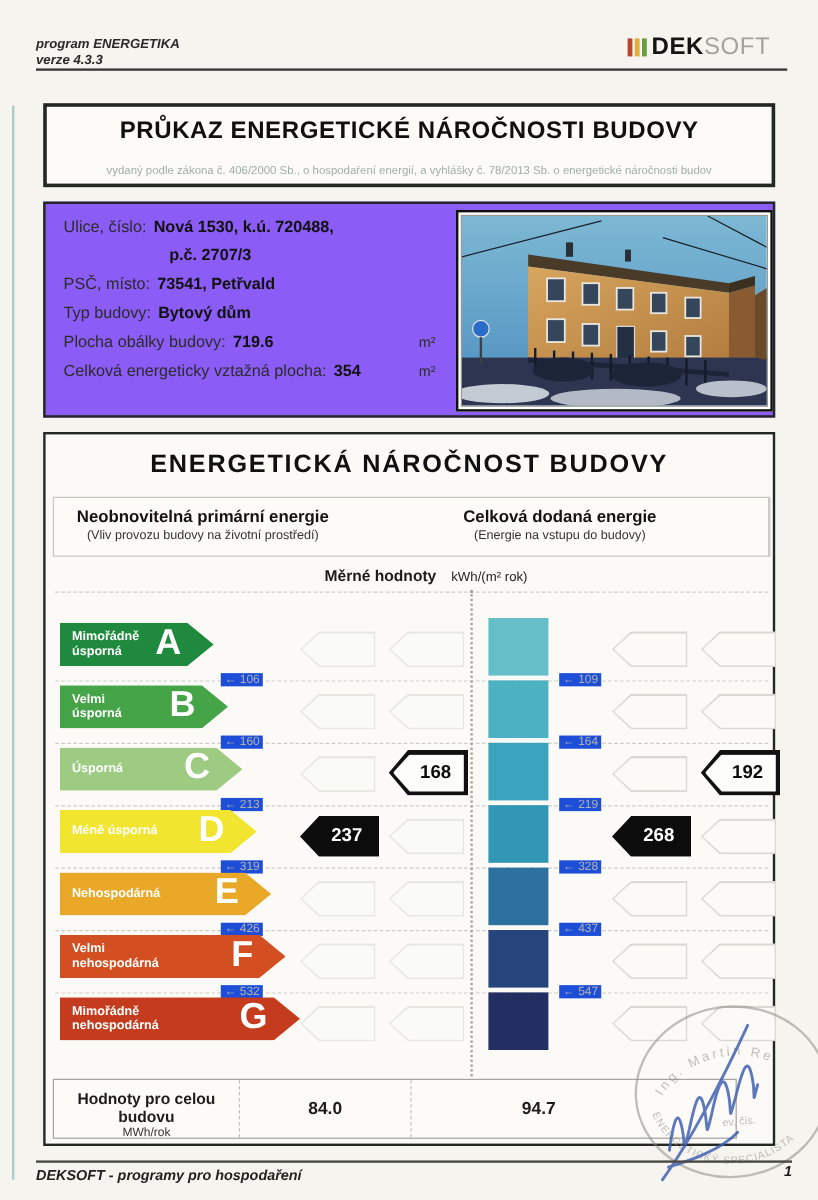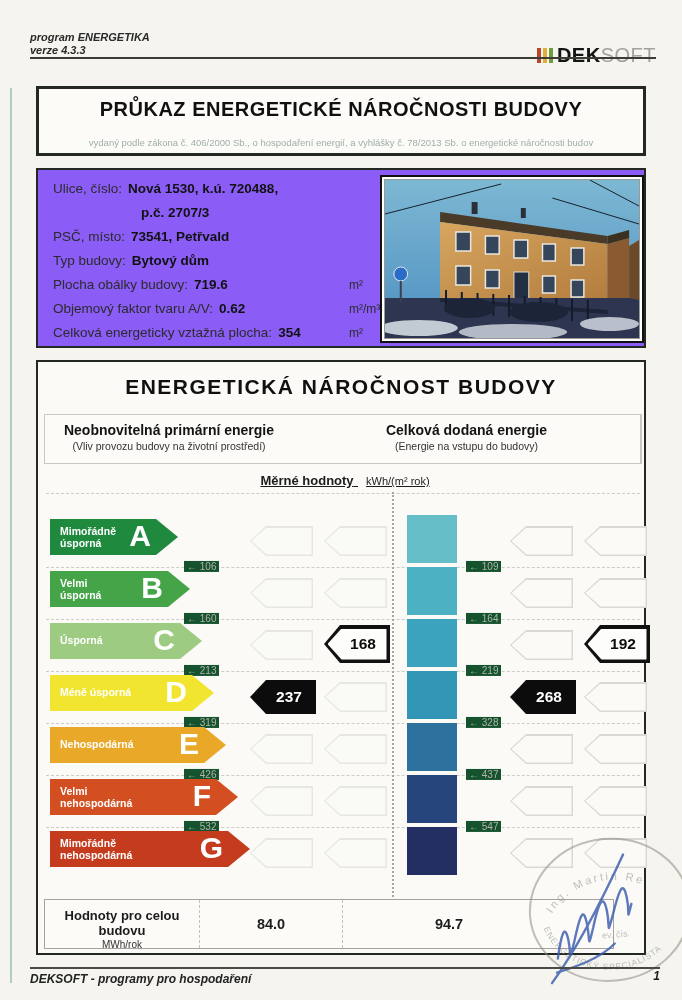--- a/index.html
+++ b/index.html
@@ -3,21 +3,21 @@
 <meta charset="utf-8">
 <style>
   * { margin:0; padding:0; box-sizing:border-box; }
   body { background:#888; font-family:"Liberation Sans", sans-serif; }
   .page { position:relative; width:682px; height:1000px; background:#f5f4ef; overflow:hidden;
           margin:0 auto; color:#1c1c1c; }
   .scan-edge { position:absolute; left:10px; top:88px; width:2px; height:895px; background:#79aca4; opacity:.55; }
 
   
   .prog { position:absolute; left:30px; top:31px; font-size:11px; font-weight:bold; font-style:italic; line-height:13px; color:#2a2a2a; }
-  .logo { position:absolute; right:26px; top:28px; display:flex; align-items:center;margin-top:16px; }
+  .logo { position:absolute; right:40px; top:28px; display:flex; align-items:center; }
   .logo .bars { display:flex; gap:2px; margin-right:4px; }
   .logo .bars i { width:4px; height:15px; display:block; }
   .logo .dek { font-size:20px; font-weight:800; color:#141414; letter-spacing:.5px; }
   .logo .soft { font-size:20px; font-weight:400; color:#a3a29d; letter-spacing:.5px; }
   .hdr-rule { position:absolute; left:30px; right:26px; top:57px; height:2px; background:#3c3c39; }
 
   
   .titlebox { position:absolute; left:36px; top:86px; width:610px; height:70px; border:3px solid #232823; background:#fcfbf8; text-align:center; }
   .titlebox h1 { margin-top:9px; font-size:20px; font-weight:800; letter-spacing:.5px; color:#101010; }
   .titlebox .sub { margin-top:16px; font-size:9.5px; color:#9fafa7; }
@@ -34,28 +34,28 @@
 
   
   .chartbox { position:absolute; left:36px; top:360px; width:610px; height:595px; border:2.5px solid #232823; background:#fbfaf7; }
   .chartbox h2 { text-align:center; margin-top:13px; font-size:21px; font-weight:800; letter-spacing:1.5px; color:#101010; }
   .colheads { position:absolute; left:6px; top:52px; width:598px; height:50px; border:1.5px solid #c9c7c1; display:flex; background:#fcfbf8; }
   .colheads .cell { padding-top:7px; text-align:center; }
   .colheads .c1 { width:348px; border-right:1.5px solid #c9c7c1; }
   .colheads .c2 { flex:1; }
   .colheads .t { font-size:14px; font-weight:800; color:#131313; }
   .colheads .s { font-size:10.5px; margin-top:2px; color:#333; }
-  .measure { position:absolute; top:109px; left:4px; width:100%; text-align:center;text-decoration:underline; }
+  .measure { position:absolute; top:109px; left:14px; width:100%; text-align:center; }
   .measure .m1 { font-size:13px; font-weight:800; }
   .measure .m2 { font-size:11px; margin-left:8px; color:#222; }
 
   .hline { position:absolute; left:8px; width:594px; border-top:1.5px dashed #cfccc6; }
   .vdiv { position:absolute; left:354px; top:130px; height:405px; border-left:2px dotted #a8a59f; }
 
-  .slab { position:absolute; transform:translateY(-55%); font-size:10px; color:#b4b1ab; background:#14532d; padding:0 3px; white-space:nowrap; }
+  .slab { position:absolute; transform:translateY(-55%); font-size:10px; color:#b4b1ab; background:#1d4ed8; padding:0 3px; white-space:nowrap; }
 
   .garrow { position:absolute; left:12px; height:36px; }
   .garrow .shape { width:100%; height:100%; clip-path:polygon(0 0, calc(100% - 22px) 0, 100% 50%, calc(100% - 22px) 100%, 0 100%); }
   .garrow .glabel { position:absolute; left:10px; top:50%; transform:translateY(-50%); font-size:10.5px; font-weight:bold; color:#fff; white-space:pre-line; line-height:11.5px; }
   .garrow .gletter { position:absolute; right:27px; top:50%; transform:translateY(-54%); font-size:30px; font-weight:800; color:#fff; }
 
   .barblock { position:absolute; left:369px; width:50px; height:48px; }
 
   .ghost { position:absolute; width:63px; height:30px; clip-path:polygon(16px 0, 100% 0, 100% 100%, 16px 100%, 0 50%); background:#dbd9d3; }
   .ghost .in { position:absolute; inset:1.5px; clip-path:polygon(15px 0, 100% 0, 100% 100%, 15px 100%, 0 50%); background:#fbfaf7; }
@@ -106,21 +106,20 @@
     <div class="sub">vydaný podle zákona č. 406/2000 Sb., o hospodaření energií, a vyhlášky č. 78/2013 Sb. o energetické náročnosti budov</div>
   </div>
 
   <div class="bldgbox">
     <div class="b-lines" id="b-lines">
         <div class="b-line"><span class="lab">Ulice, číslo:</span><span class="val">Nová 1530, k.ú. 720488,</span></div>
         <div class="b-line" style="padding-left: 88px;"><span class="val" style="margin-left: 0px;">p.č. 2707/3</span></div>
         <div class="b-line"><span class="lab">PSČ, místo:</span><span class="val">73541, Petřvald</span></div>
         <div class="b-line"><span class="lab">Typ budovy:</span><span class="val">Bytový dům</span></div>
         <div class="b-line"><span class="lab">Plocha obálky budovy:</span><span class="val">719.6</span><span class="unit">m²</span></div>
-        <div class="b-line"><span class="lab">Objemový faktor tvaru A/V:</span><span class="val">0.62</span><span class="unit">m²/m³</span></div>
         <div class="b-line"><span class="lab">Celková energeticky vztažná plocha:</span><span class="val">354</span><span class="unit">m²</span></div>
       </div>
     <div class="photoframe">
       <div class="inner">
         <svg width="100%" height="100%" viewBox="0 0 258 158" preserveAspectRatio="none">
           <defs>
             <linearGradient id="sky" x1="0" y1="0" x2="0" y2="1">
               <stop offset="0" stop-color="#7db8d3"></stop>
                 <stop offset="1" stop-color="#4d8ec0"></stop>
             </linearGradient>

